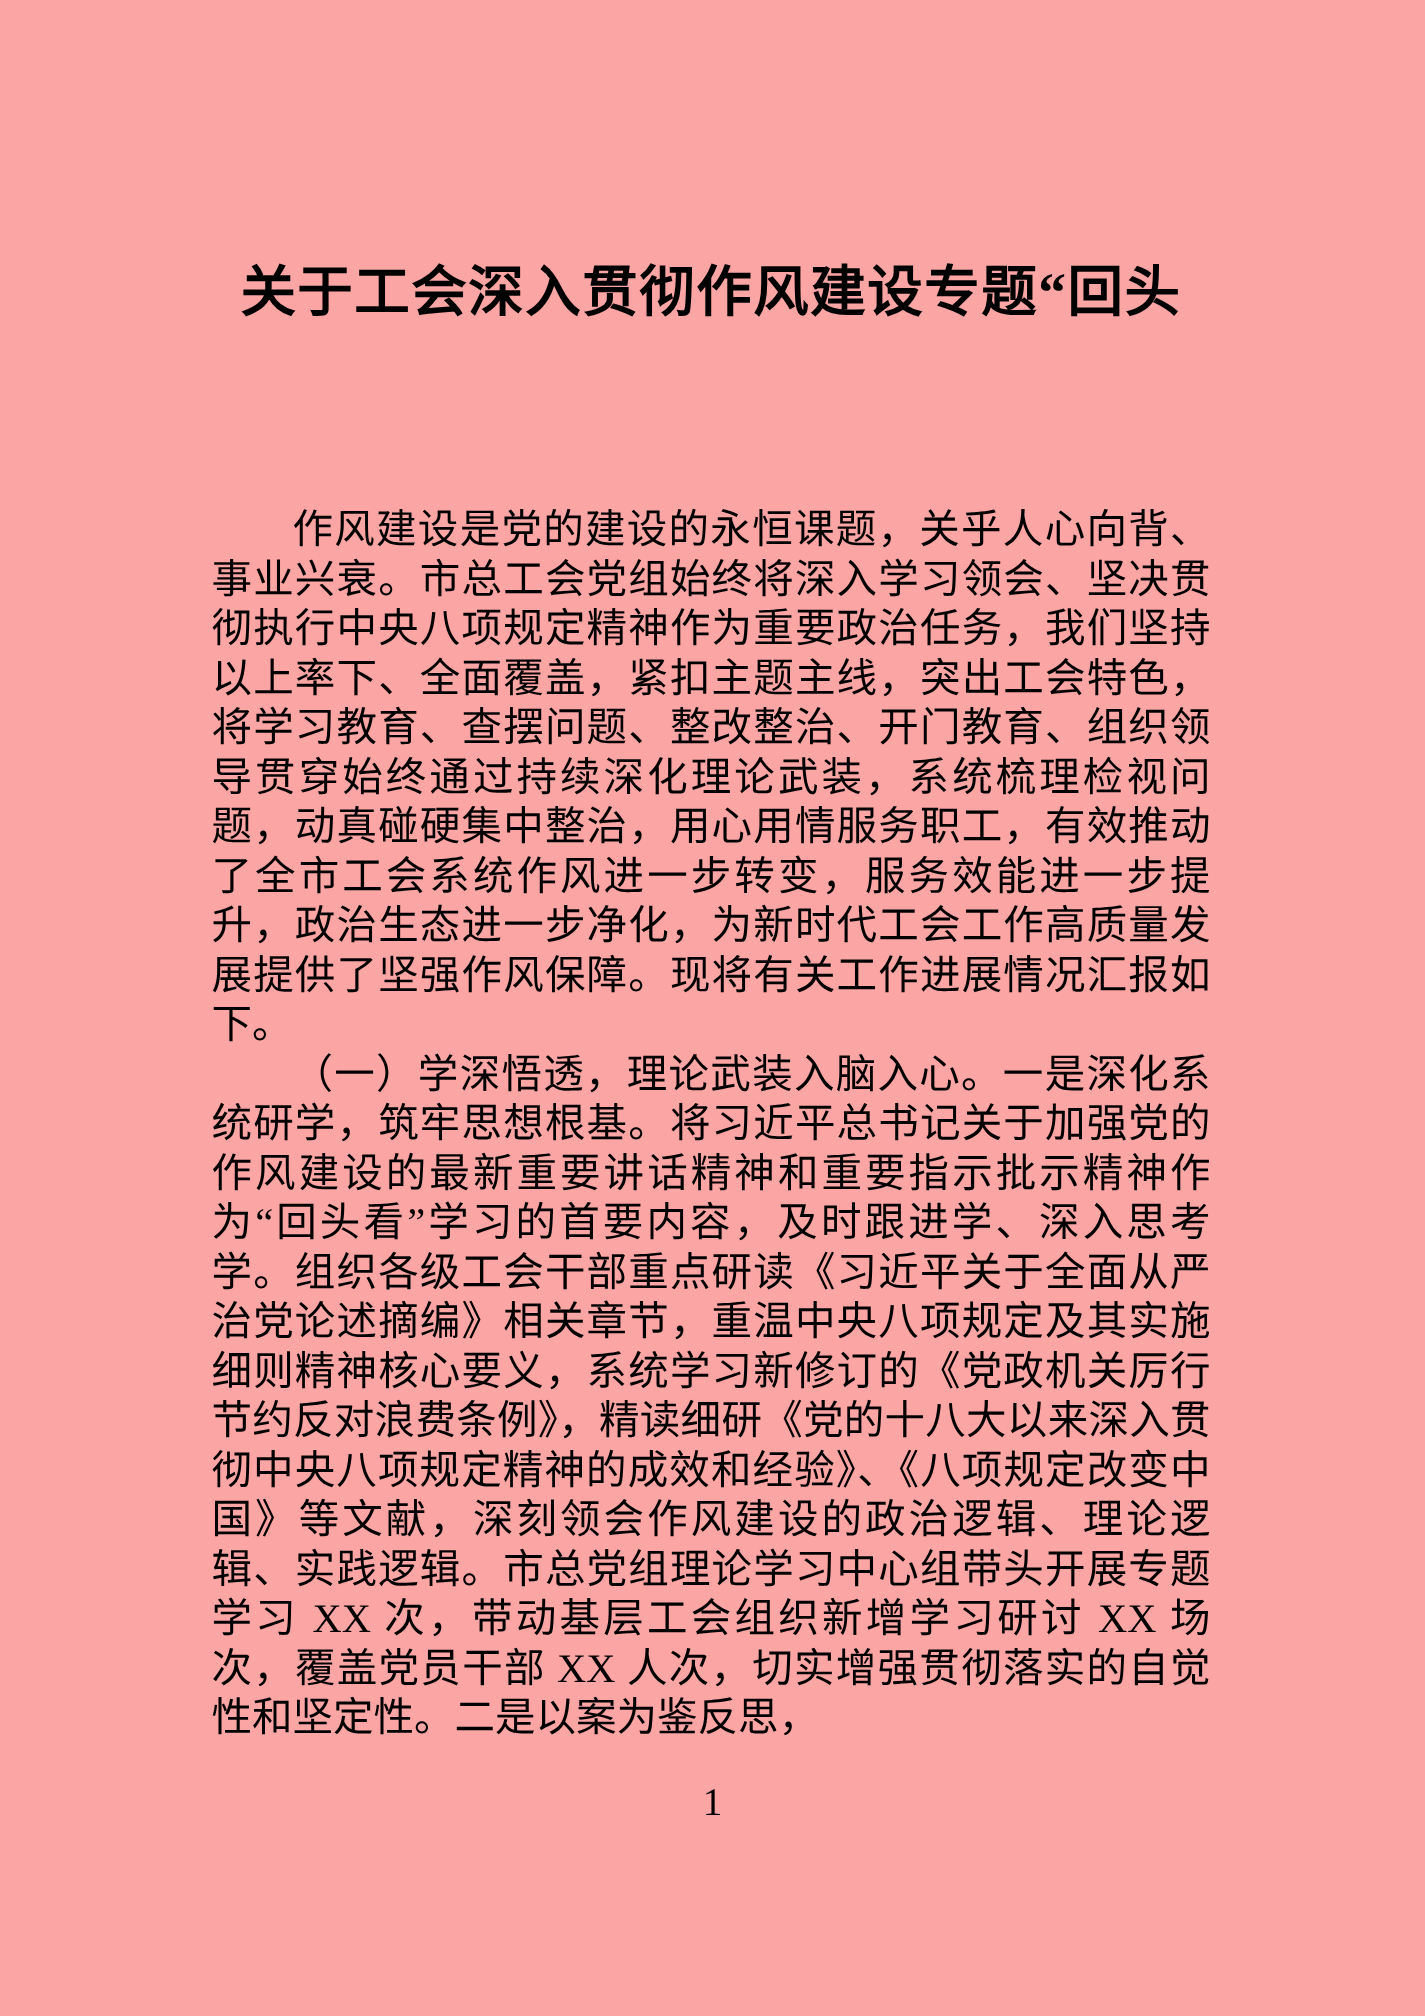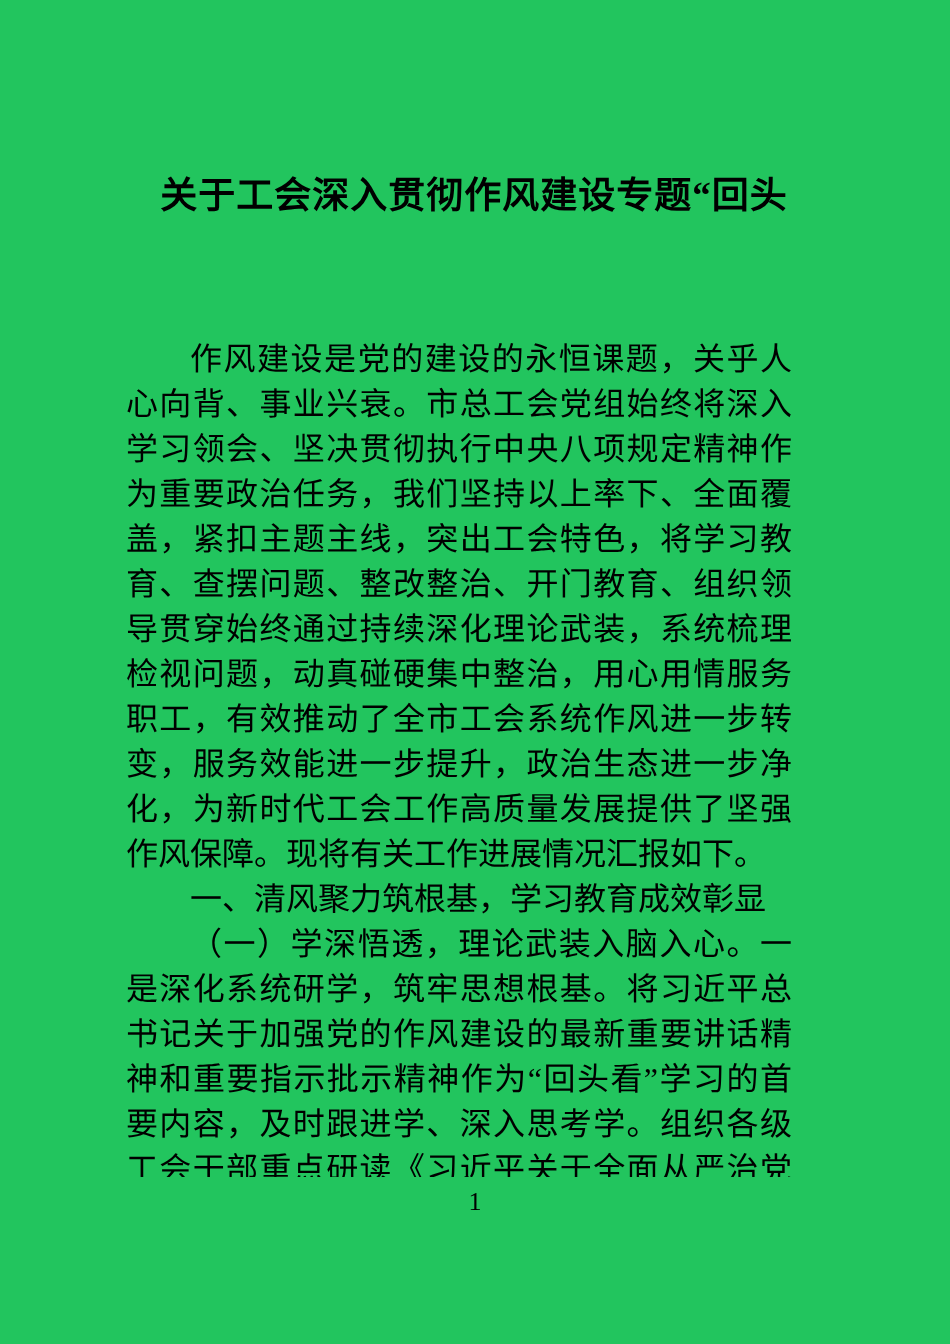--- a/index.html
+++ b/index.html
@@ -4,21 +4,21 @@
 <style>
   html, body {
     margin: 0;
     padding: 0;
     background: #ffffff;
   }
   .page {
     position: relative;
     width: 950px;
     height: 1344px;
-    background: #22c55e;
+    background: #fca5a5;
     overflow: hidden;
     color: #000000;
     font-family: "Liberation Serif", serif;
   }
   .doc-title {
     position: absolute;
     top: 161px;
     left: 141px;
     width: 666px;
     text-align: center;
@@ -27,26 +27,26 @@
     font-weight: 700;
     letter-spacing: 1px;
   }
   .doc-title .title-line {
     display: block;
     white-space: nowrap;
   }
   .doc-body {
     position: absolute;
     top: 337px;
-    left: 126px;
+    left: 141px;
     width: 666px;
     height: 840px;
     overflow: hidden;
-    font-size: 32px;
-    line-height: 45px;
+    font-size: 27px;
+    line-height: 33px;
     text-align: justify;
     text-justify: inter-character;
     line-break: strict;
     word-break: normal;
   }
   .doc-body p {
     margin: 0;
     padding: 0;
     text-indent: 2em;
   }
@@ -64,21 +64,20 @@
 <body>
 
 <div class="page">
 
   <div class="doc-title">
     <span class="title-line">关于工会深入贯彻作风建设专题“回头</span>
   </div>
 
   <div class="doc-body">
     <p>作风建设是党的建设的永恒课题，关乎人心向背、事业兴衰。市总工会党组始终将深入学习领会、坚决贯彻执行中央八项规定精神作为重要政治任务，我们坚持以上率下、全面覆盖，紧扣主题主线，突出工会特色，将学习教育、查摆问题、整改整治、开门教育、组织领导贯穿始终通过持续深化理论武装，系统梳理检视问题，动真碰硬集中整治，用心用情服务职工，有效推动了全市工会系统作风进一步转变，服务效能进一步提升，政治生态进一步净化，为新时代工会工作高质量发展提供了坚强作风保障。现将有关工作进展情况汇报如下。</p>
-    <p>一、清风聚力筑根基，学习教育成效彰显</p>
     <p>（一）学深悟透，理论武装入脑入心。一是深化系统研学，筑牢思想根基。将习近平总书记关于加强党的作风建设的最新重要讲话精神和重要指示批示精神作为“回头看”学习的首要内容，及时跟进学、深入思考学。组织各级工会干部重点研读《习近平关于全面从严治党论述摘编》相关章节，重温中央八项规定及其实施细则精神核心要义，系统学习新修订的《党政机关厉行节约反对浪费条例》，精读细研《党的十八大以来深入贯彻中央八项规定精神的成效和经验》、《八项规定改变中国》等文献，深刻领会作风建设的政治逻辑、理论逻辑、实践逻辑。市总党组理论学习中心组带头开展专题学习 XX 次，带动基层工会组织新增学习研讨 XX 场次，覆盖党员干部 XX 人次，切实增强贯彻落实的自觉性和坚定性。二是以案为鉴反思，</p>
   </div>
 
   <div class="page-footer">
     <span>1</span>
   </div>
 
 </div>
 
 </body></html>

